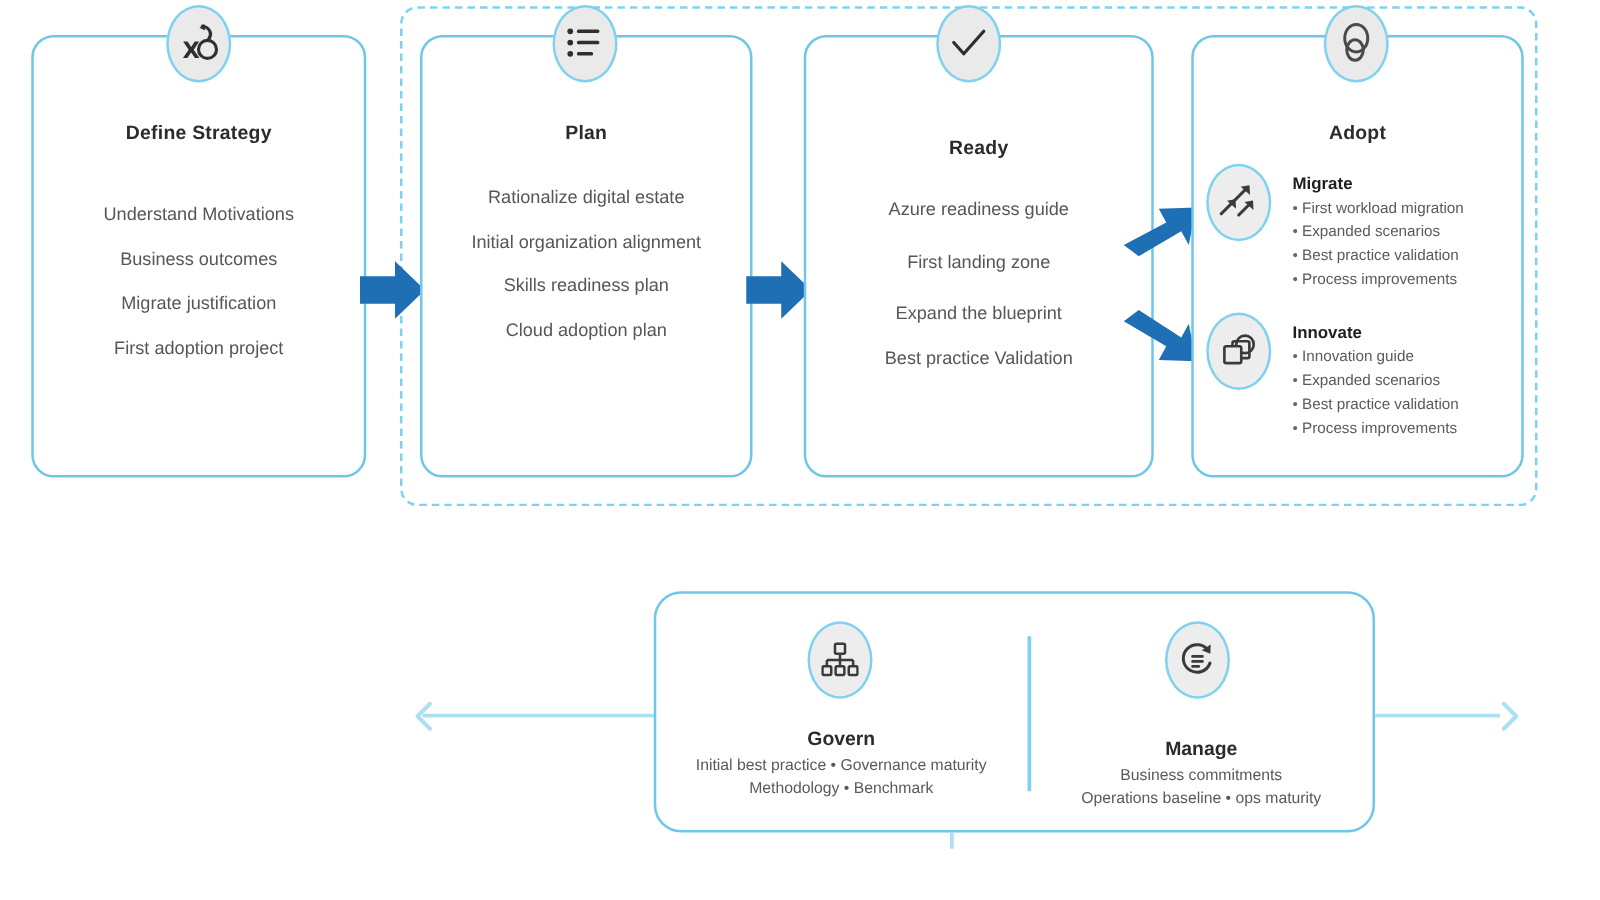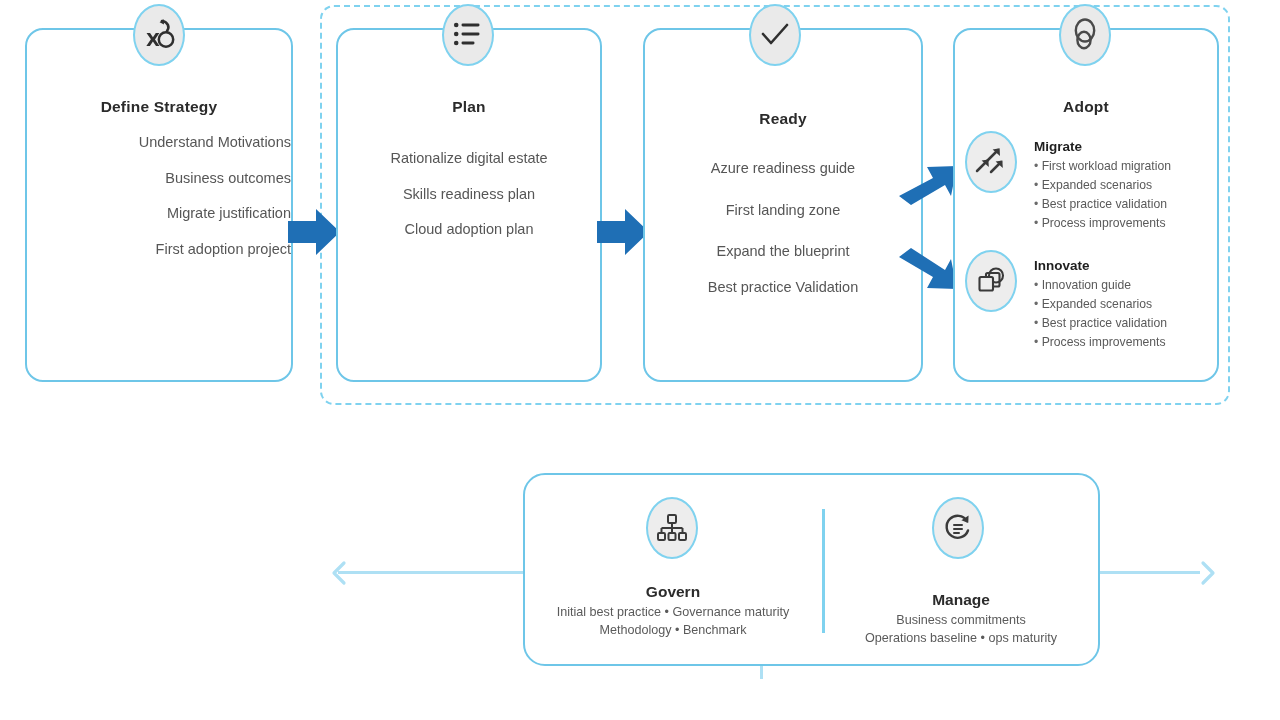--- a/index.html
+++ b/index.html
@@ -117,21 +117,21 @@
 </style>
 </head>
 <body>
 
 <div id="stage">
 
   <div class="dashed-region"></div>
 
   <div class="card" style="left:25px;top:28px;width:268px;height:354px;">
     <div class="card-title" style="top:68px;">Define Strategy</div>
-    <div class="card-list" style="top:104px;text-align:right;">
+    <div class="card-list" style="top:134px;">
       <div class="li">Understand Motivations</div>
       <div class="li">Business outcomes</div>
       <div class="li">Migrate justification</div>
       <div class="li">First adoption project</div>
     </div>
   </div>
   <div class="badge" style="left:133px;top:4px;">
     <svg width="34" height="36" viewBox="0 0 34 36">
       <path d="M20 4 C26 5 28 10 25 14" fill="none" stroke="#2f2f2f" stroke-width="2.6" stroke-linecap="round"></path>
       <path d="M21.5 2.0 L17.6 5.2 L22.0 7.4 Z" fill="#2f2f2f"></path>
@@ -143,20 +143,21 @@
   <div class="arrow-blue" style="left:286px;top:203px;">
     <svg width="56" height="58" viewBox="0 0 56 58">
       <path d="M2 18 L30 18 L30 6 L54 29 L30 52 L30 40 L2 40 Z" fill="#1f6fb5"></path>
     </svg>
   </div>
 
   <div class="card" style="left:336px;top:28px;width:266px;height:354px;">
     <div class="card-title" style="top:68px;">Plan</div>
     <div class="card-list" style="top:120px;">
       <div class="li">Rationalize digital estate</div>
+      <div class="li">Initial organization alignment</div>
       <div class="li">Skills readiness plan</div>
       <div class="li">Cloud adoption plan</div>
     </div>
   </div>
   <div class="badge" style="left:442px;top:4px;">
     <svg width="30" height="30" viewBox="0 0 30 30">
       <circle cx="3.2" cy="5" r="2.3" fill="#2f2f2f"></circle>
       <rect x="8.5" y="3.6" width="18" height="2.8" rx="1.3" fill="#2f2f2f"></rect>
       <circle cx="3.2" cy="14" r="2.3" fill="#2f2f2f"></circle>
       <rect x="8.5" y="12.6" width="18" height="2.8" rx="1.3" fill="#2f2f2f"></rect>

